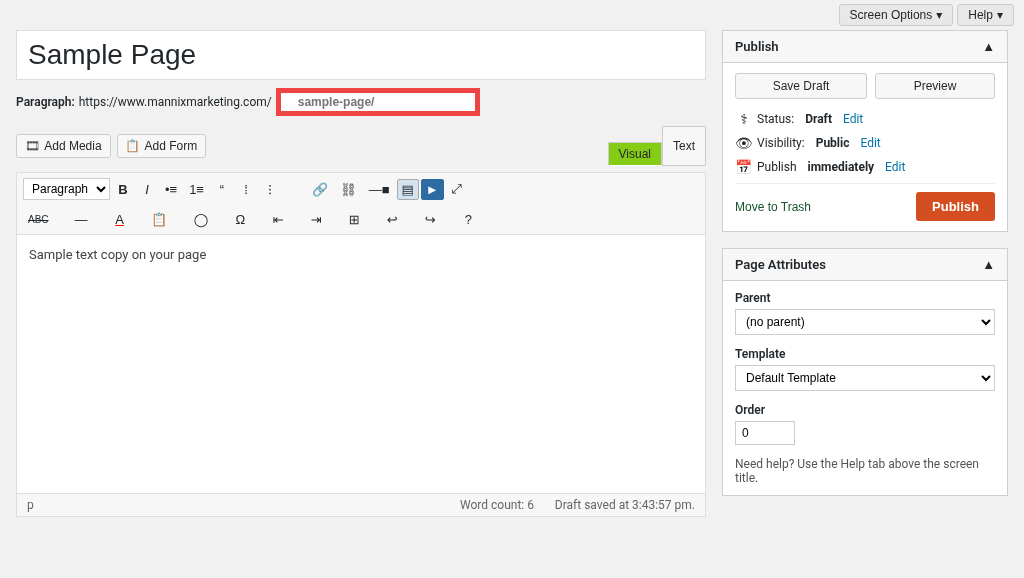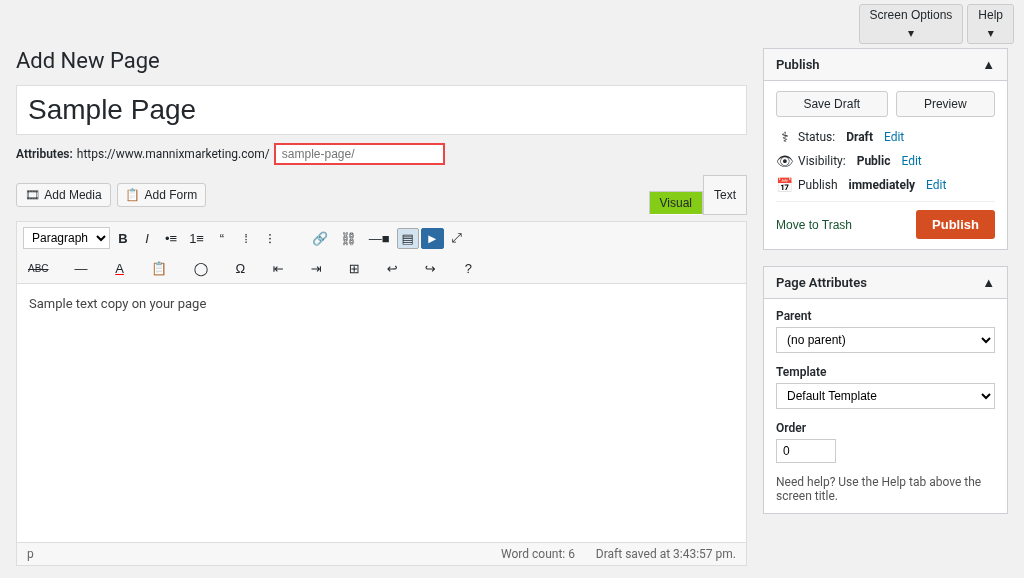--- a/index.html
+++ b/index.html
@@ -21,21 +21,20 @@
       background: #e8e8e8;
       border: 1px solid #ccc;
       border-radius: 3px;
       padding: 3px 10px;
       font-size: 12px;
       cursor: pointer;
       display: flex;
       align-items: center;
       gap: 4px;
       color: #23282d;
-      flex-direction: column;
     }
     .main-container {
       display: flex;
       gap: 16px;
       padding: 0 16px 16px 16px;
       max-width: 1024px;
     }
     .left-panel {
       flex: 1;
     }
@@ -59,26 +58,27 @@
     .permalink-row {
       font-size: 12px;
       margin-bottom: 10px;
       display: flex;
       align-items: center;
       gap: 4px;
     }
     .permalink-label { font-weight: 600; }
     .permalink-url { color: #23282d; }
     .permalink-slug {
-      border: 2px solid #ef4444;
-      padding: 2px 6px;
+      border: 5px solid #ef4444;
+      padding: 2px 17px;
       font-size: 12px;
       color: #666;
       background: #fff;
       min-width: 100px;
+      font-weight: bold;
     }
     .toolbar-row {
       display: flex;
       align-items: center;
       gap: 6px;
       margin-bottom: 6px;
     }
     .toolbar-btn {
       display: flex;
       align-items: center;
@@ -160,21 +160,21 @@
       border: 1px solid #ddd;
       border-top: none;
       background: #f7f7f7;
       padding: 4px 10px;
       display: flex;
       justify-content: space-between;
       font-size: 12px;
       color: #666;
     }
     .right-panel {
-      width: 245px;
+      width: 286px;
       flex-shrink: 0;
     }
     .meta-box {
       background: #fff;
       border: 1px solid #ccd0d4;
       margin-bottom: 16px;
     }
     .meta-box-header {
       display: flex;
       justify-content: space-between;
@@ -293,26 +293,25 @@
     <span>▾</span>
   </button>
   <button class="top-bar-btn">
     <span>Help</span>
     <span>▾</span>
   </button>
 </div>
 
 <div class="main-container">
   <div class="left-panel">
-    <h1 class="page-title-heading">Add New Page</h1>
 
     <input type="text" class="title-input" placeholder="Enter title here" value="Sample Page" style="">
 
     <div class="permalink-row">
-      <strong class="permalink-label">Attributes:</strong>
+      <strong class="permalink-label">Paragraph:</strong>
       <span class="permalink-url">https://www.mannixmarketing.com/</span>
       <input type="text" class="permalink-slug" placeholder="sample-page/" style="">
     </div>
 
     <div class="toolbar-row">
       <button class="toolbar-btn">
         <span>🎞</span>
         <span>Add Media</span>
       </button>
       <button class="toolbar-btn">

